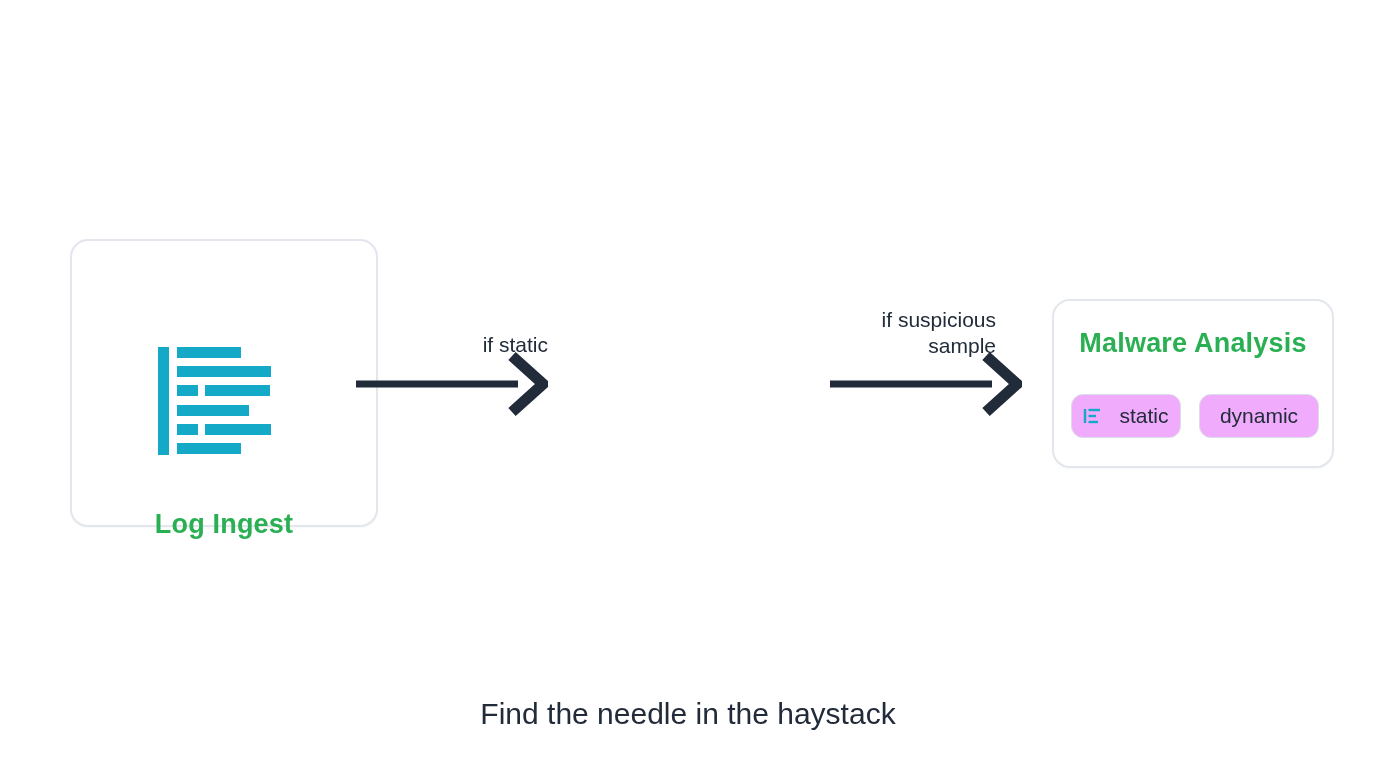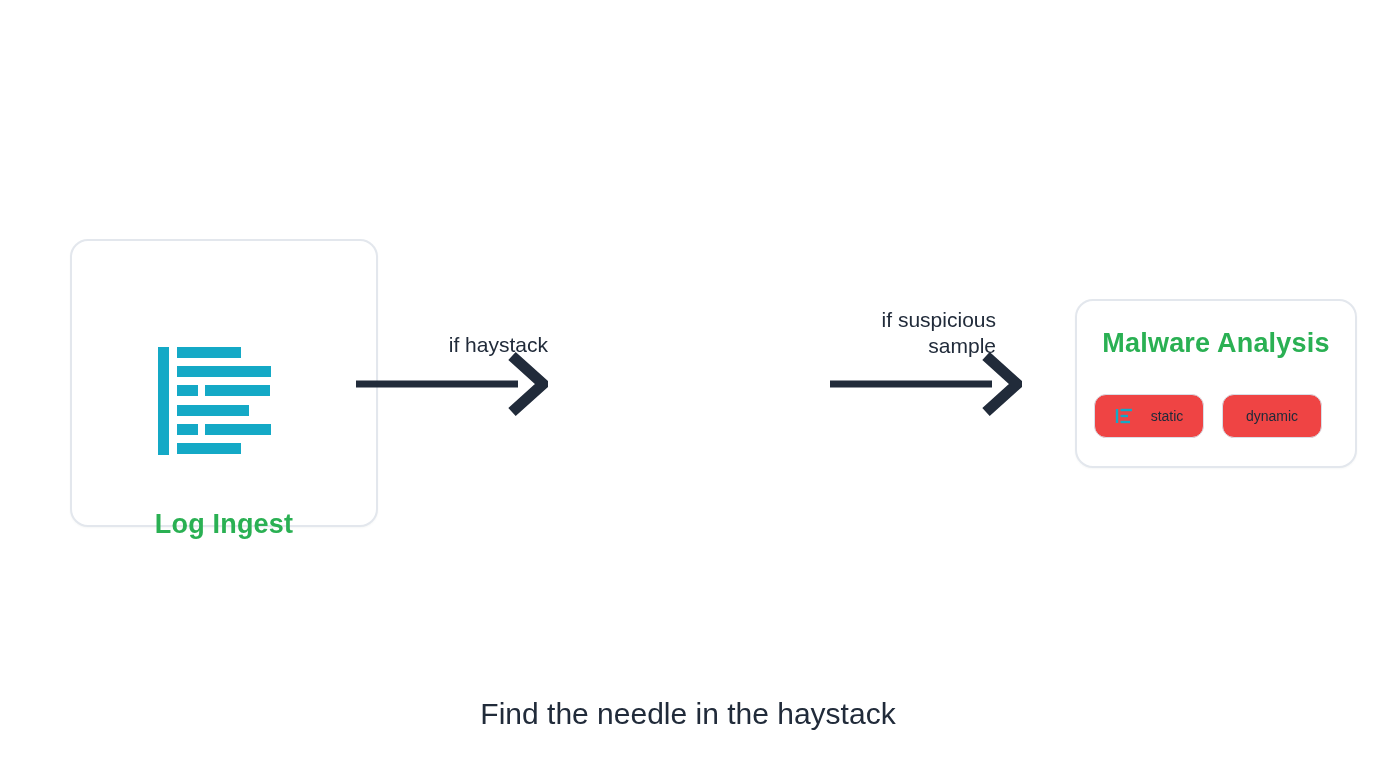--- a/index.html
+++ b/index.html
@@ -45,24 +45,24 @@
     font-size: 21px;
     line-height: 26px;
     color: #212b3a;
   }
   .chip {
     position: absolute;
     display: flex;
     align-items: center;
     justify-content: center;
     gap: 16px;
-    background: #ef4444;
+    background: #f0abfc;
     border: 1px solid #d9dee6;
     border-radius: 12px;
-    font-size: 14px;
+    font-size: 21px;
     color: #212b3a;
     box-sizing: border-box;
     cursor: default;
   }
   .caption {
     position: absolute;
     left: 0;
     width: 100%;
     text-align: center;
     font-size: 30px;
@@ -92,46 +92,46 @@
       </svg>
     </span>
   </div>
 
   <span class="edge" style="left:356px; top:350px;">
     <svg width="192" height="68" viewBox="0 0 192 68" xmlns="http://www.w3.org/2000/svg">
       <line x1="0" y1="34" x2="162" y2="34" stroke="#212b3a" stroke-width="7"></line>
       <polyline points="156,6 187,34 156,62" fill="none" stroke="#212b3a" stroke-width="11" stroke-linejoin="miter"></polyline>
     </svg>
   </span>
-  <div class="edge-label" style="left:356px; top:332px; width:192px;">if haystack</div>
+  <div class="edge-label" style="left:356px; top:332px; width:192px;">if static</div>
 
 
   <span class="edge" style="left:830px; top:350px;">
     <svg width="192" height="68" viewBox="0 0 192 68" xmlns="http://www.w3.org/2000/svg">
       <line x1="0" y1="34" x2="162" y2="34" stroke="#212b3a" stroke-width="7"></line>
       <polyline points="156,6 187,34 156,62" fill="none" stroke="#212b3a" stroke-width="11" stroke-linejoin="miter"></polyline>
     </svg>
   </span>
   <div class="edge-label" style="left:856px; top:307px; width:140px;">if suspicious sample</div>
 
-  <div class="node" style="left:1075px; top:299px; width:282px; height:169px;">
+  <div class="node" style="left:1052px; top:299px; width:282px; height:169px;">
     <div class="node-title" style="top:27px;">Malware Analysis</div>
     <div class="chip" style="left:17px; top:93px; width:110px; height:44px;">
       <span style="display:inline-flex;">
         <svg width="20" height="20" viewBox="0 0 20 20" xmlns="http://www.w3.org/2000/svg">
           <g fill="none" stroke="#14a9c6" stroke-width="2.4">
             <line x1="2" y1="3" x2="2" y2="17"></line>
             <line x1="5.5" y1="4" x2="17" y2="4"></line>
             <line x1="5.5" y1="10" x2="13" y2="10"></line>
             <line x1="5.5" y1="16" x2="15" y2="16"></line>
           </g>
         </svg>
       </span>
       <span>static</span>
     </div>
-    <div class="chip" style="left:145px; top:93px; width:100px; height:44px;">
+    <div class="chip" style="left:145px; top:93px; width:120px; height:44px;">
       <span>dynamic</span>
     </div>
   </div>
 
   <div class="caption" style="top:697px;">Find the needle in the haystack</div>
 
 </div>
 
 </body></html>

